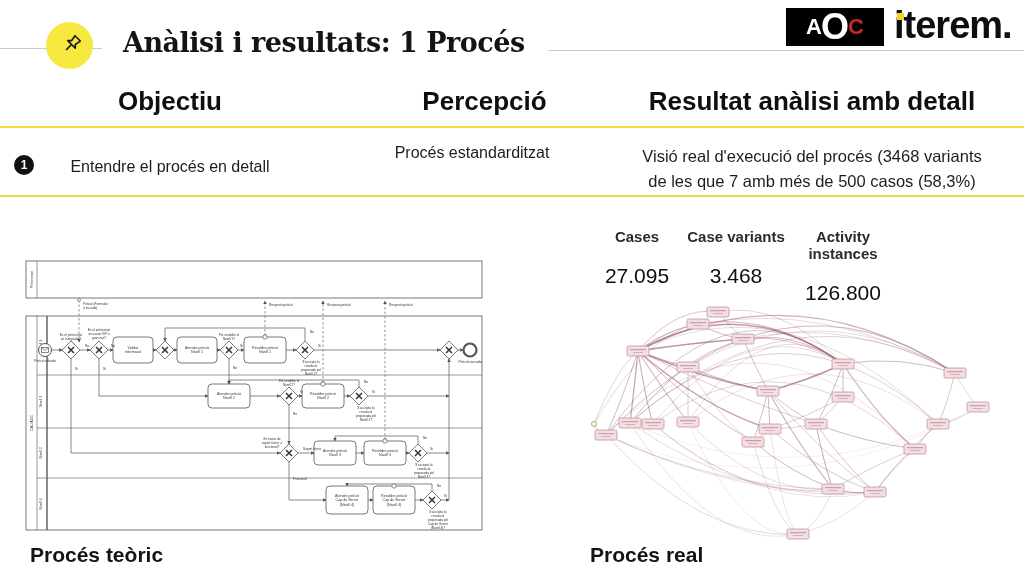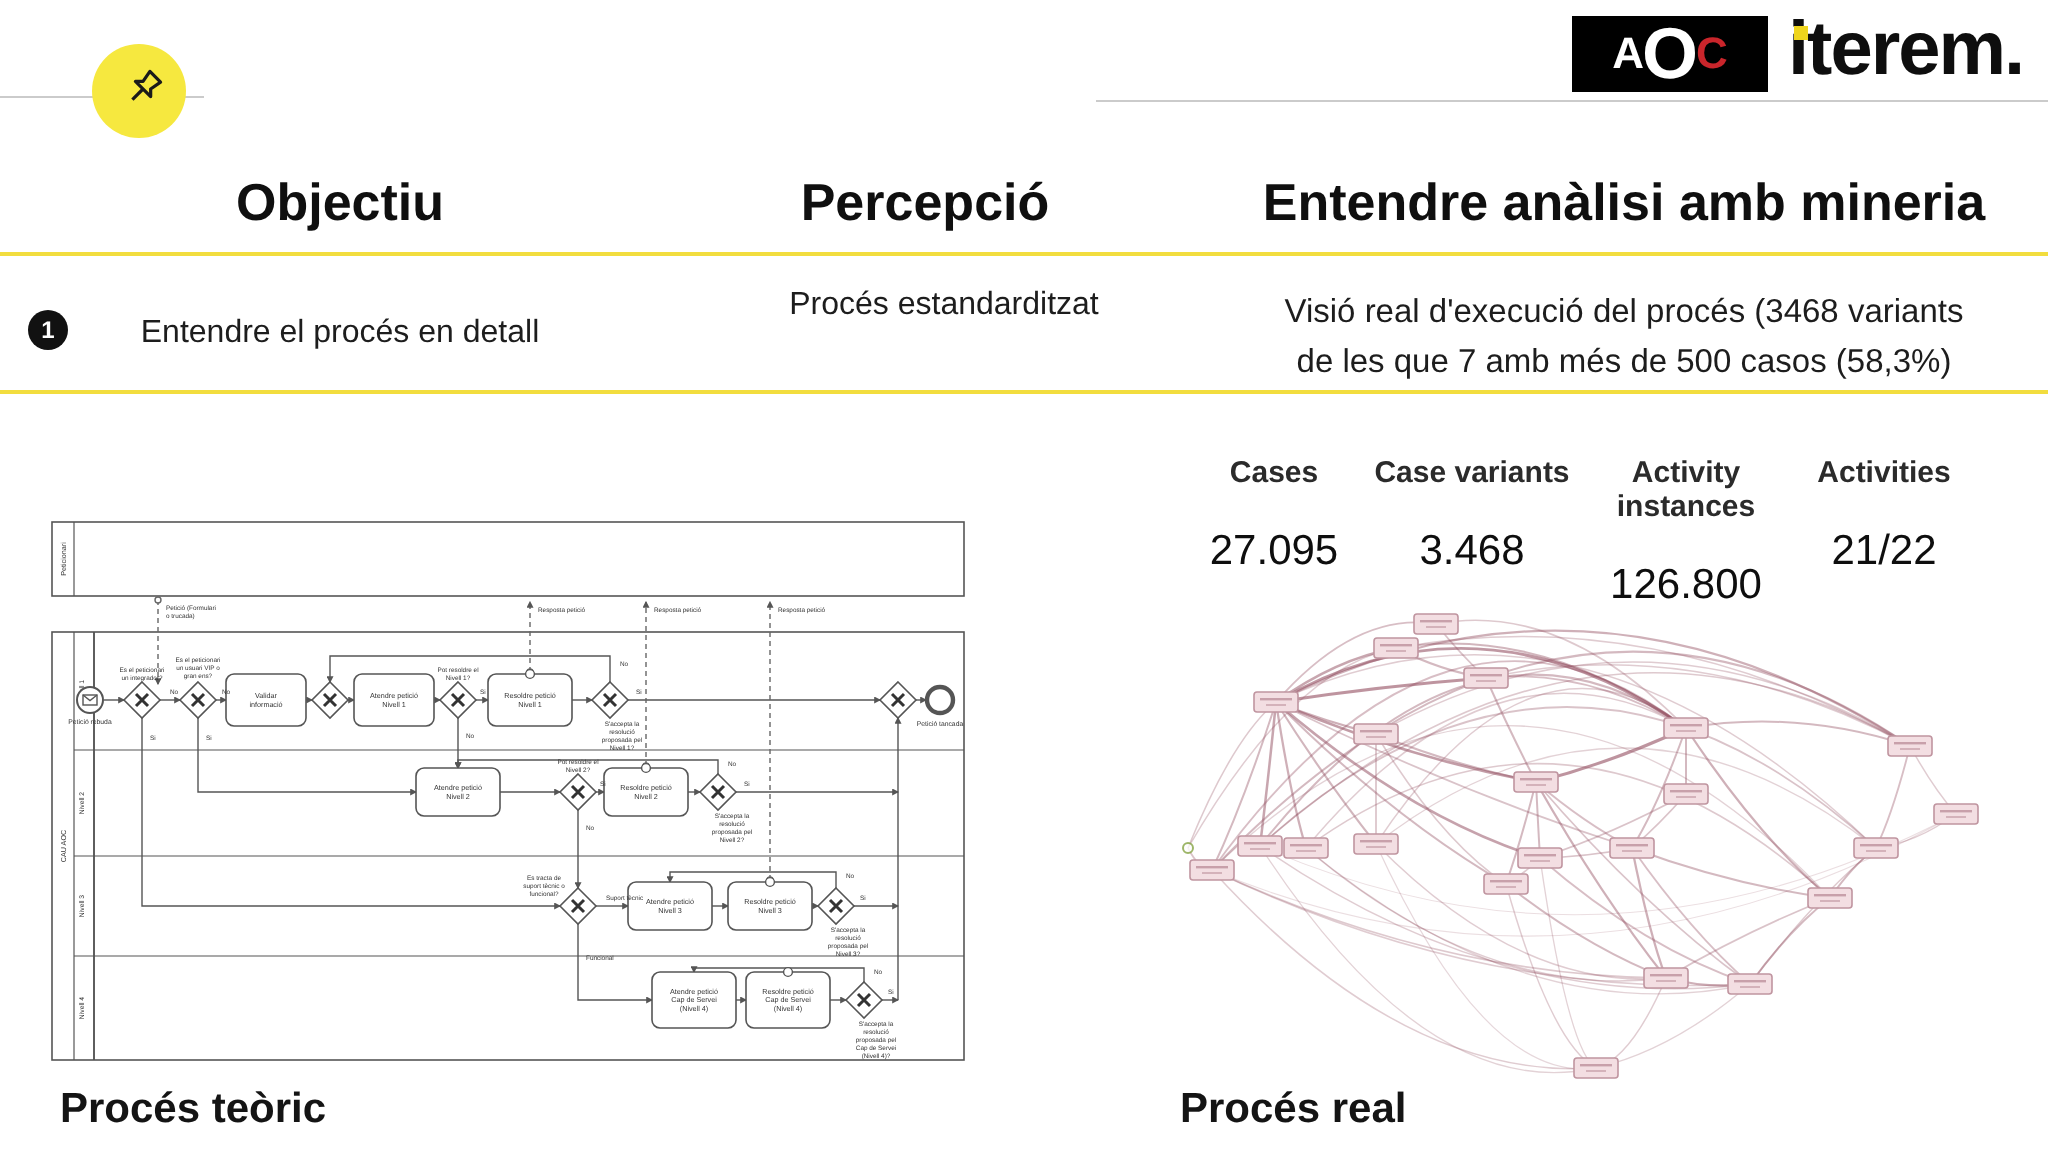--- a/index.html
+++ b/index.html
@@ -15,21 +15,21 @@
   .aoc-logo{position:absolute;left:786px;top:8px;width:98px;height:38px;background:#000;
             display:flex;align-items:center;justify-content:center;font-weight:bold;line-height:1;}
   .aoc-a{color:#fff;font-size:22px;}
   .aoc-o{color:#fff;font-size:36px;margin:0 -1px;}
   .aoc-c{color:#C9252B;font-size:22px;}
   .iterem-logo{position:absolute;left:894px;top:4px;font-size:38px;font-weight:bold;color:#0e0e0e;
                letter-spacing:-1px;}
   .iterem-dot{position:absolute;left:3px;top:9px;width:7px;height:7px;background:#EFD51D;}
   .col-h{position:absolute;top:86px;font-size:26px;font-weight:bold;color:#0f0f0f;text-align:center;}
   .col-h1{left:80px;width:180px;}
-  .col-h2{left:370px;width:185px;}
+  .col-h2{left:392px;width:185px;}
   .col-h3{left:600px;width:424px;}
   .yline{position:absolute;left:0;width:1024px;height:2px;background:#F2DD3E;}
   .y1{top:126px;} .y2{top:195px;}
   .num-badge{position:absolute;left:14px;top:155px;width:20px;height:20px;border-radius:50%;
              background:#111;color:#fff;font-size:12px;font-weight:bold;display:flex;
              align-items:center;justify-content:center;}
   .cell{position:absolute;font-size:16px;color:#1d1d1d;text-align:center;}
   .cell-obj{left:55px;top:158px;width:230px;}
   .cell-per{left:377px;top:144px;width:190px;}
   .cell-res{left:598px;top:144px;width:428px;font-size:16.5px;line-height:25px;}
@@ -53,34 +53,35 @@
 
   <div class="pin-badge">
     <svg width="28" height="28" viewBox="0 0 26 26">
       <g transform="rotate(45 13 13)" fill="none" stroke="#1a1a1a" stroke-width="1.5" stroke-linejoin="round">
         <path d="M9.5 3 h7 l-1 5.5 2.5 2.5 h-10 l2.5 -2.5 z"></path>
         <line x1="13" y1="11.2" x2="13" y2="18"></line>
       </g>
     </svg>
   </div>
 
+  <h1 class="title">Anàlisi i resultats: 1 Procés</h1>
 
   <div class="aoc-logo">
     <span class="aoc-a">A</span>
       <span class="aoc-o">O</span>
       <span class="aoc-c">C</span>
   </div>
   <div class="iterem-logo">
     <span>iterem.</span>
     <i class="iterem-dot"></i>
   </div>
 
   <div class="col-h col-h1">Objectiu</div>
   <div class="col-h col-h2">Percepció</div>
-  <div class="col-h col-h3">Entendre anàlisi amb mineria</div>
+  <div class="col-h col-h3">Resultat anàlisi amb detall</div>
 
   <div class="yline y1"></div>
 
   <div class="num-badge">1</div>
   <div class="cell cell-obj">Entendre el procés en detall</div>
   <div class="cell cell-per">Procés estandarditzat</div>
   <div class="cell cell-res">
     <div>Visió real d'execució del procés (3468 variants</div>
     <div>de les que 7 amb més de 500 casos (58,3%)</div>
   </div>
@@ -92,24 +93,20 @@
       <div class="lab">Cases</div>
       <div class="val">27.095</div>
     </div>
     <div class="stat sw2">
       <div class="lab">Case variants</div>
       <div class="val">3.468</div>
     </div>
     <div class="stat sw3">
       <div class="lab">Activity instances</div>
       <div class="val">126.800</div>
-    </div>
-    <div class="stat sw4">
-      <div class="lab">Activities</div>
-      <div class="val">21/22</div>
     </div>
   </div>
 
   <div class="bpmn-wrap">
     <svg id="bpmn" width="460" height="273" viewBox="0 0 460 273">
         <defs>
           <marker id="arr" viewBox="0 0 6 6" refX="5" refY="3" markerWidth="5" markerHeight="5" orient="auto">
             <path d="M0,0 L6,3 L0,6 Z" fill="#555"></path>
           </marker>
         </defs>

